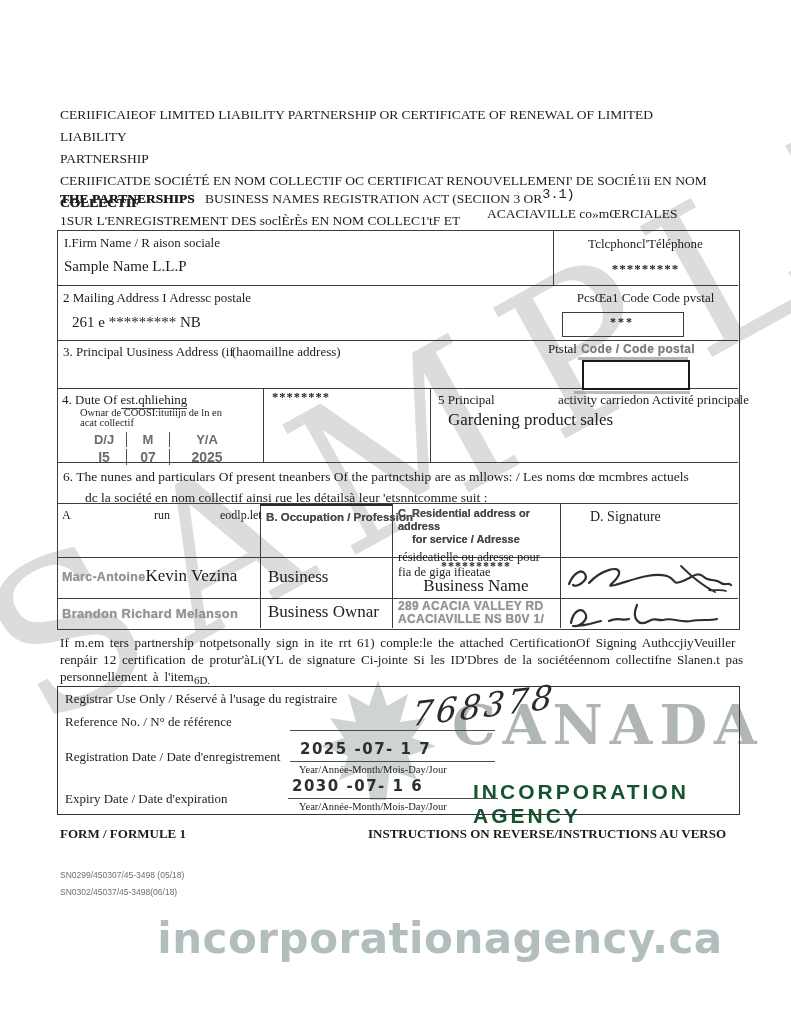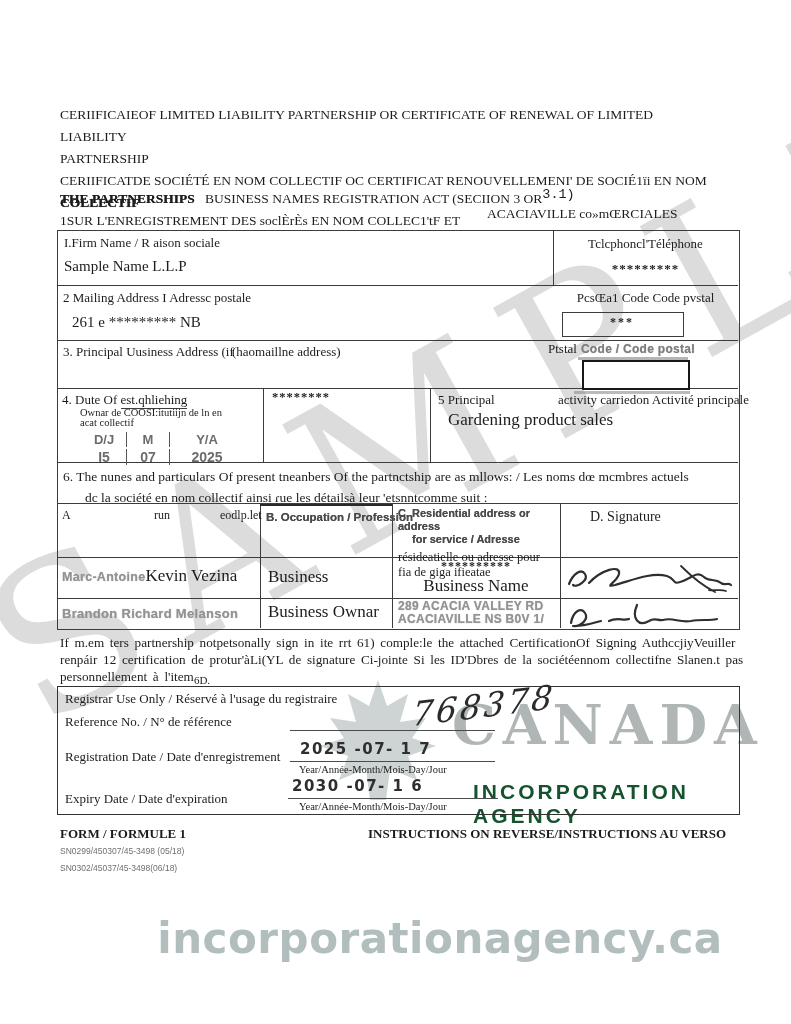--- a/index.html
+++ b/index.html
@@ -1,19 +1,19 @@
 <!DOCTYPE html>
 <html><head>
 <meta charset="utf-8">
 <style>
   html,body{margin:0;padding:0;background:#ffffff;}
   .page{position:relative;width:791px;height:1024px;background:#fff;overflow:hidden;
         font-family:"Liberation Serif",serif;color:#1c1c1c;}
   .abs{position:absolute;}
-  .sans{font-family:"Liberation Sans",sans-serif;}
+  .sans{font-family:"Liberation Sans",sans-serif;margin-top:24px;}
   .t13{font-size:13.5px;line-height:22px;}
   .lbl{font-size:13px;}
   .val{font-size:15px;}
   .big{font-size:17px;}
   .bold{font-weight:bold;}
   .center{text-align:center;}
   .stamp{font-family:"Liberation Sans",sans-serif;font-weight:bold;color:#939393;
          text-shadow:0 0 1px #a8a8a8;letter-spacing:.3px;}
   .stampdark{font-family:"Liberation Sans",sans-serif;font-weight:bold;color:#4a4a4a;
          text-shadow:0 0 .6px #555;}

